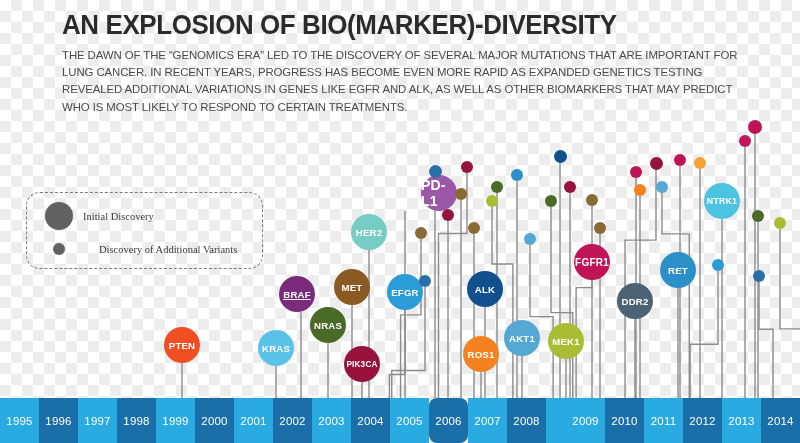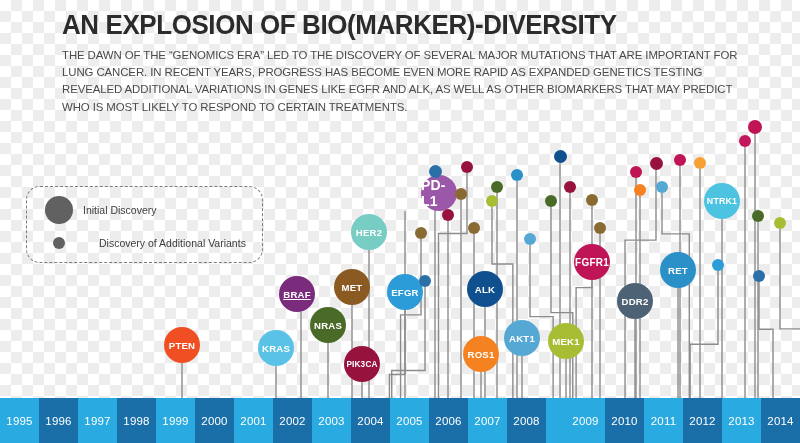--- a/index.html
+++ b/index.html
@@ -32,23 +32,24 @@
   }
   #subtitle{
     margin-top:6px;
     font-size:11.6px;line-height:17.2px;
     color:#4a4a4a;letter-spacing:-0.1px;
     transform:scaleX(0.985);transform-origin:left top;
   }
 
   
   #legend{
-    position:absolute;left:26px;top:186px;width:235px;height:75px;
+    position:absolute;left:26px;top:192px;width:235px;height:75px;
     border:1.5px dashed #7b7b7b;border-radius:14px;
     background:transparent;
+    font-family:Liberation Serif, serif;
   }
   .legend-row{position:absolute;display:flex;align-items:center;}
   .legend-swatch{background:#616161;border-radius:50%;flex:0 0 auto;}
   .legend-label{font-size:10.5px;color:#3d3d3d;margin-left:10px;white-space:nowrap;}
 
   
   #plot{position:absolute;left:0;top:0;width:800px;height:398px;}
   #lines{position:absolute;left:0;top:0;width:800px;height:398px;}
 
   .node{
@@ -192,21 +193,21 @@
       <div class="year" style="background: rgb(27, 111, 168);">1996</div>
       <div class="year" style="background: rgb(41, 171, 226);">1997</div>
       <div class="year" style="background: rgb(27, 111, 168);">1998</div>
       <div class="year" style="background: rgb(41, 171, 226);">1999</div>
       <div class="year" style="background: rgb(27, 111, 168);">2000</div>
       <div class="year" style="background: rgb(41, 171, 226);">2001</div>
       <div class="year" style="background: rgb(27, 111, 168);">2002</div>
       <div class="year" style="background: rgb(41, 171, 226);">2003</div>
       <div class="year" style="background: rgb(27, 111, 168);">2004</div>
       <div class="year" style="background: rgb(41, 171, 226);">2005</div>
-      <div class="year" style="background: rgb(27, 111, 168);">2006</div>
+      <div class="year" style="background: rgb(27, 111, 168); border-radius: 8px;">2006</div>
       <div class="year" style="background: rgb(41, 171, 226);">2007</div>
       <div class="year" style="background: rgb(27, 111, 168);">2008</div>
       <div class="year" style="background: rgb(41, 171, 226); padding-left: 20px;">2009</div>
       <div class="year" style="background: rgb(27, 111, 168);">2010</div>
       <div class="year" style="background: rgb(41, 171, 226);">2011</div>
       <div class="year" style="background: rgb(27, 111, 168);">2012</div>
       <div class="year" style="background: rgb(41, 171, 226);">2013</div>
       <div class="year" style="background: rgb(27, 111, 168);">2014</div>
     </div>
 

